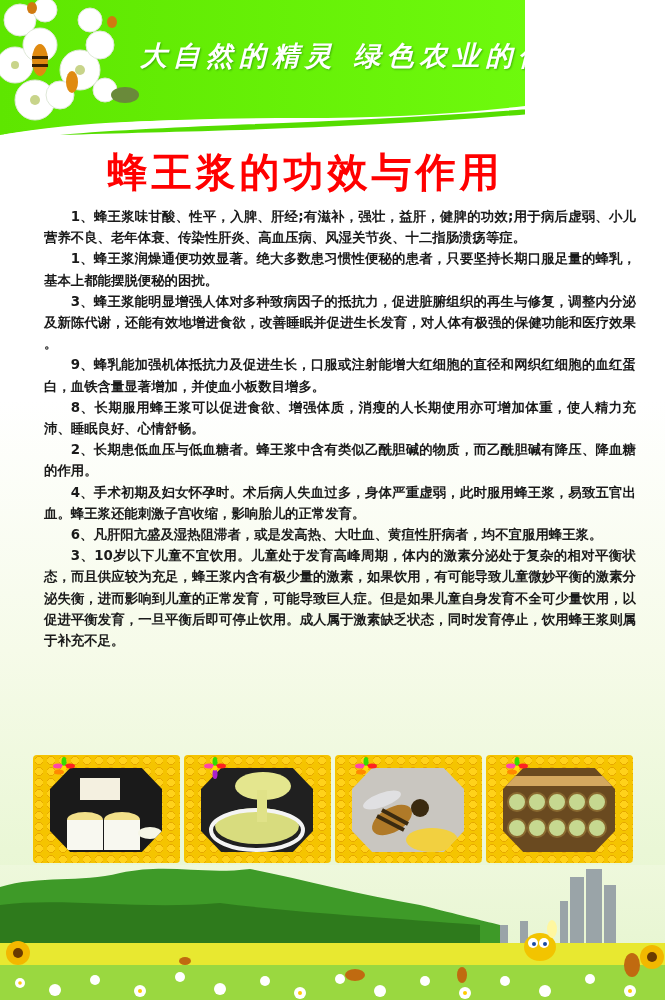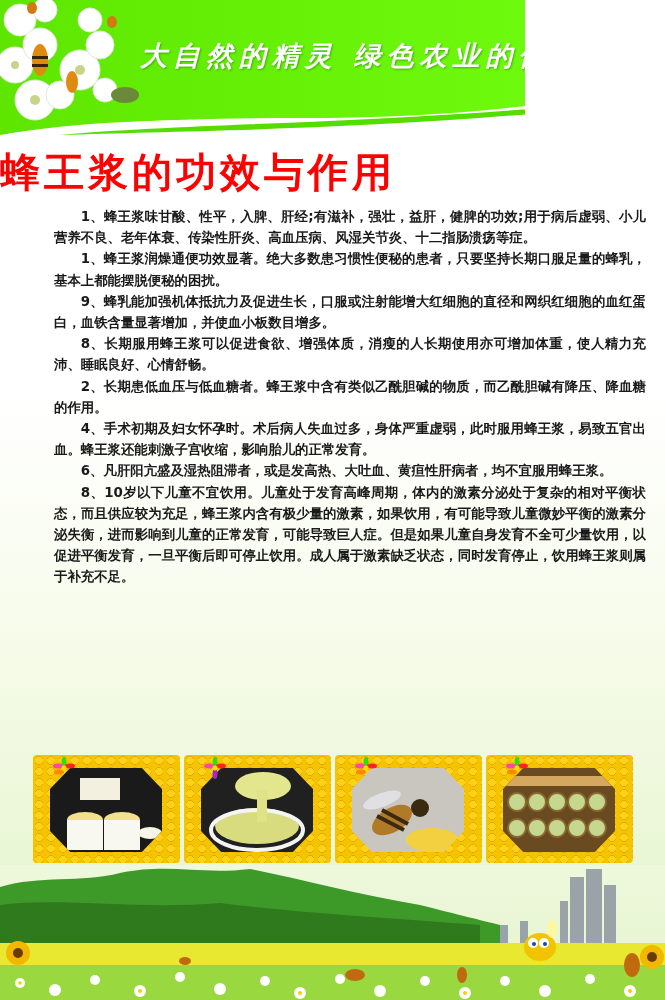--- a/index.html
+++ b/index.html
@@ -17,27 +17,27 @@
   .header svg { position:absolute; left:0; top:0; }
   .slogan {
     position:absolute; left:140px; top:38px; width:520px;
     font-family:"DejaVu Serif", "Liberation Serif", serif;
     font-size:27px; font-style:italic; font-weight:bold; color:#fff;
     letter-spacing:6px; white-space:nowrap;
     text-shadow: 1px 1px 2px rgba(0,80,0,0.4);
   }
   .flowers { position:absolute; left:0; top:0; width:150px; height:125px; }
   .title {
-    position:absolute; left:0; width:611px; top:145px; text-align:left;
+    position:absolute; left:0; width:611px; top:145px; text-align:center;
     font-family:"DejaVu Serif", "Liberation Serif", serif;
     font-size:40px; font-weight:bold; color:#ff0000; letter-spacing:4px;
   }
   .content {
     position:absolute; left:44px; top:206px; width:592px;
-    font-size:13.4px; line-height:21.2px; font-weight:bold; color:#1a1a1a;margin-left:10px;
+    font-size:13.4px; line-height:21.2px; font-weight:bold; color:#1a1a1a;
   }
   .content p { text-indent:2em; text-align:justify; }
   .content .sub { color:#ff1a1a; font-weight:normal; text-indent:1.3em; font-size:13.4px;}
   .gallery {
     position:absolute; left:33px; top:755px; width:600px; height:108px;
     display:flex; gap:4px;
   }
   .cell {
     position:relative; width:147px; height:108px;
     background-color:#f5c400;
@@ -99,26 +99,27 @@
     </g>
   </svg>
   <div class="slogan">大自然的精灵 绿色农业的使者</div>
 </div>
 
 <div class="title">蜂王浆的功效与作用</div>
 
 <div class="content">
   <p>1、蜂王浆味甘酸、性平，入脾、肝经;有滋补，强壮，益肝，健脾的功效;用于病后虚弱、小儿营养不良、老年体衰、传染性肝炎、高血压病、风湿关节炎、十二指肠溃疡等症。</p>
   <p>1、蜂王浆润燥通便功效显著。绝大多数患习惯性便秘的患者，只要坚持长期口服足量的蜂乳，基本上都能摆脱便秘的困扰。</p>
+  <p>3、蜂王浆能明显增强人体对多种致病因子的抵抗力，促进脏腑组织的再生与修复，调整内分泌及新陈代谢，还能有效地增进食欲，改善睡眠并促进生长发育，对人体有极强的保健功能和医疗效果 。</p>
   <p>9、蜂乳能加强机体抵抗力及促进生长，口服或注射能增大红细胞的直径和网织红细胞的血红蛋白，血铁含量显著增加，并使血小板数目增多。</p>
   <p>8、长期服用蜂王浆可以促进食欲、增强体质，消瘦的人长期使用亦可增加体重，使人精力充沛、睡眠良好、心情舒畅。</p>
   <p>2、长期患低血压与低血糖者。蜂王浆中含有类似乙酰胆碱的物质，而乙酰胆碱有降压、降血糖的作用。</p>
   <p>4、手术初期及妇女怀孕时。术后病人失血过多，身体严重虚弱，此时服用蜂王浆，易致五官出血。蜂王浆还能刺激子宫收缩，影响胎儿的正常发育。</p>
   <p>6、凡肝阳亢盛及湿热阻滞者，或是发高热、大吐血、黄疸性肝病者，均不宜服用蜂王浆。</p>
-  <p>8、10岁以下儿童不宜饮用。儿童处于发育高峰周期，体内的激素分泌处于复杂的相对平衡状态，而且供应较为充足，蜂王浆内含有极少量的激素，如果饮用，有可能导致儿童微妙平衡的激素分泌失衡，进而影响到儿童的正常发育，可能导致巨人症。但是如果儿童自身发育不全可少量饮用，以促进平衡发育，一旦平衡后即可停止饮用。成人属于激素缺乏状态，同时发育停止，饮用蜂王浆则属于补充不足。</p>
+  <p>3、10岁以下儿童不宜饮用。儿童处于发育高峰周期，体内的激素分泌处于复杂的相对平衡状态，而且供应较为充足，蜂王浆内含有极少量的激素，如果饮用，有可能导致儿童微妙平衡的激素分泌失衡，进而影响到儿童的正常发育，可能导致巨人症。但是如果儿童自身发育不全可少量饮用，以促进平衡发育，一旦平衡后即可停止饮用。成人属于激素缺乏状态，同时发育停止，饮用蜂王浆则属于补充不足。</p>
 </div>
 
 <div class="gallery">
   <div class="cell">
     <svg class="photo" viewBox="0 0 112 84">
       <rect width="112" height="84" fill="#1a1a1a"></rect>
       <rect x="30" y="10" width="40" height="22" fill="#f4f0e0"></rect>
       <ellipse cx="35" cy="52" rx="18" ry="8" fill="#f2e08a"></ellipse>
       <rect x="17" y="52" width="36" height="30" fill="#f8f8f0"></rect>
       <ellipse cx="72" cy="52" rx="18" ry="8" fill="#f2e08a"></ellipse>

